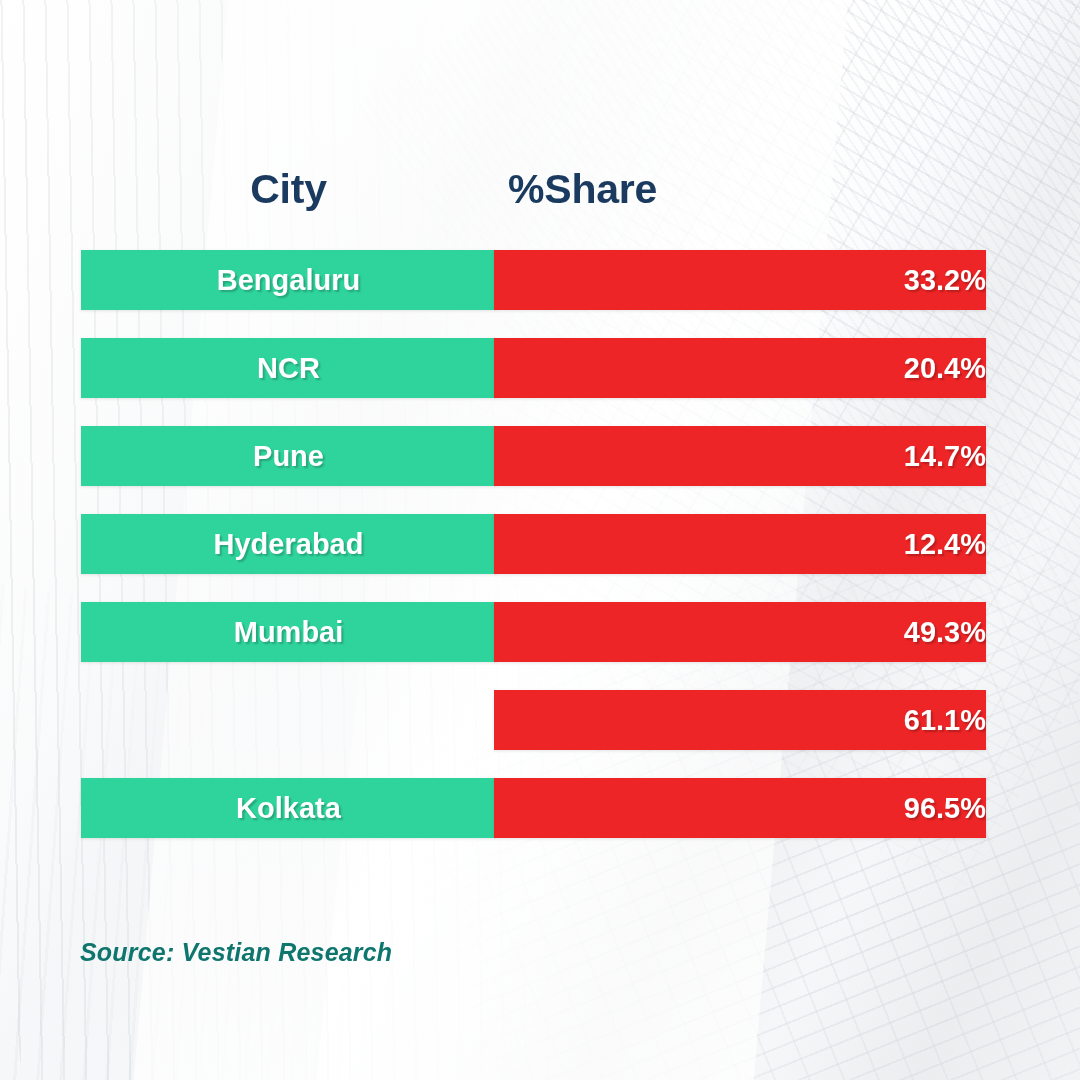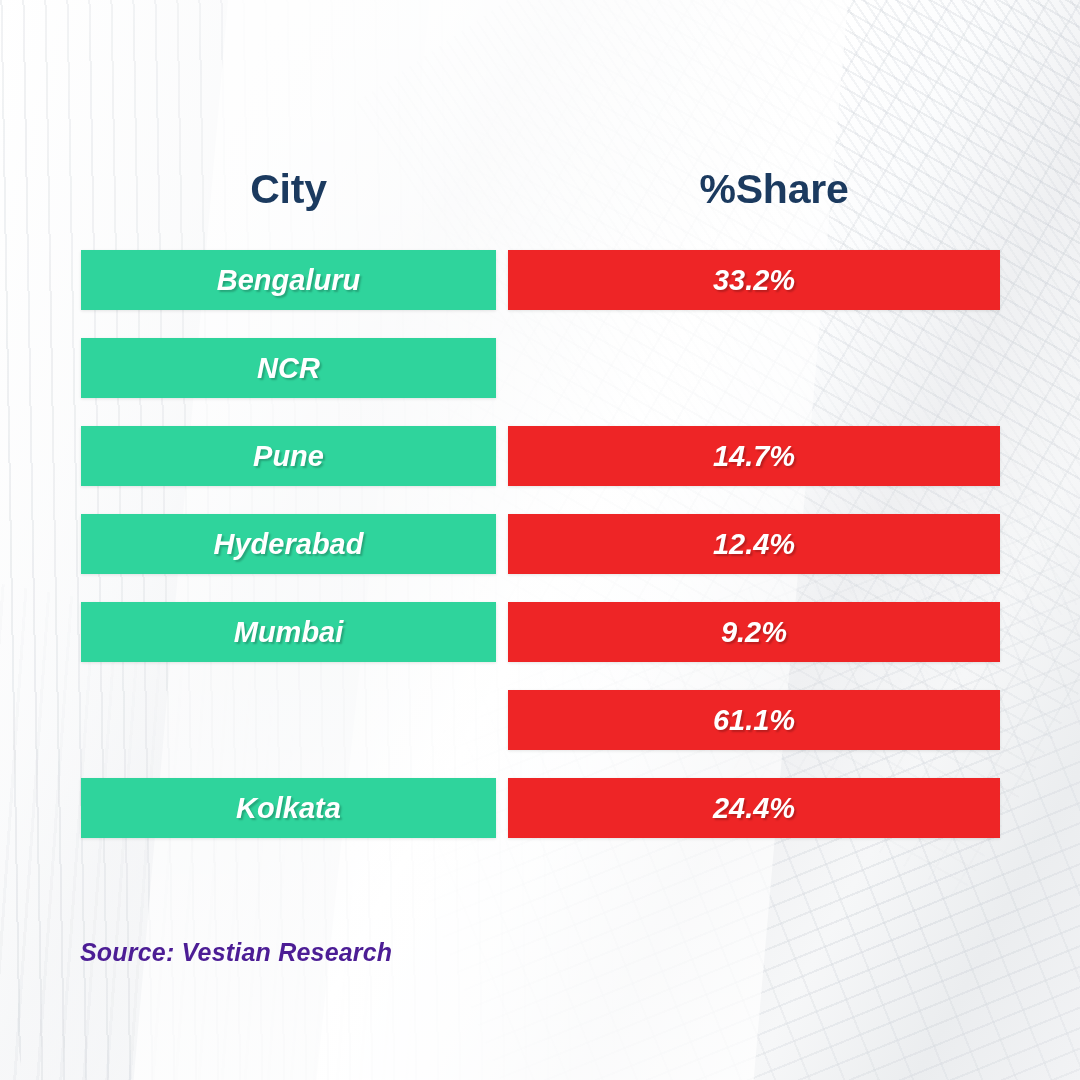--- a/index.html
+++ b/index.html
@@ -175,32 +175,30 @@
     letter-spacing: -0.2px;
     line-height: 62px;
     white-space: nowrap;
   }
   .col-head.city {
     left: 0;
     width: 415px;
     text-align: center;
   }
   .col-head.share {
-    left: 447px;
+    left: 427px;
     width: 492px;
-    text-align: center;
   }
 
   
   .table-body {
     position: absolute;
     left: 0;
     top: 250px;
     width: 1080px;
-    font-style: italic;
   }
   .row {
     position: relative;
     height: 60px;
     margin-bottom: 28px;
   }
   .row:last-child { margin-bottom: 0; }
 
   .cell {
     position: absolute;
@@ -215,34 +213,35 @@
     overflow: hidden;
     text-shadow: 2px 2px 2px rgba(0,0,0,0.22);
     box-shadow: 0 1px 3px rgba(0,0,0,0.10);
   }
   .cell.city-cell {
     left: 81px;
     width: 415px;
     background: #2fd49c;
   }
   .cell.share-cell {
-    left: 508px;
+    left: 494px;
     width: 492px;
     background: #ee2526;
+    text-align: right;
   }
 
   
   .source-note {
     position: absolute;
     left: 80px;
     top: 938px;
     font-size: 25px;
     font-style: italic;
     font-weight: 600;
-    color: #4c1d95;
+    color: #0f766e;
     letter-spacing: 0.2px;
     white-space: nowrap;
     text-align: center;
   }
 </style>
 </head>
 <body>
 
 <div class="canvas">
 
@@ -262,38 +261,39 @@
       <div class="col-head share">%Share</div>
     </div>
 
     <div class="table-body" id="table-body">
         <div class="row">
           <div class="cell city-cell">Bengaluru</div>
           <div class="cell share-cell">33.2%</div>
         </div>
         <div class="row">
           <div class="cell city-cell">NCR</div>
+          <div class="cell share-cell">20.4%</div>
         </div>
         <div class="row">
           <div class="cell city-cell">Pune</div>
           <div class="cell share-cell">14.7%</div>
         </div>
         <div class="row">
           <div class="cell city-cell">Hyderabad</div>
           <div class="cell share-cell">12.4%</div>
         </div>
         <div class="row">
           <div class="cell city-cell">Mumbai</div>
-          <div class="cell share-cell">9.2%</div>
+          <div class="cell share-cell">49.3%</div>
         </div>
         <div class="row">
           <div class="cell share-cell">61.1%</div>
         </div>
         <div class="row">
           <div class="cell city-cell">Kolkata</div>
-          <div class="cell share-cell">24.4%</div>
+          <div class="cell share-cell">96.5%</div>
         </div>
       </div>
 
     <div class="source-note">Source: Vestian Research</div>
 
   </div>
 </div>
 
 </body></html>

